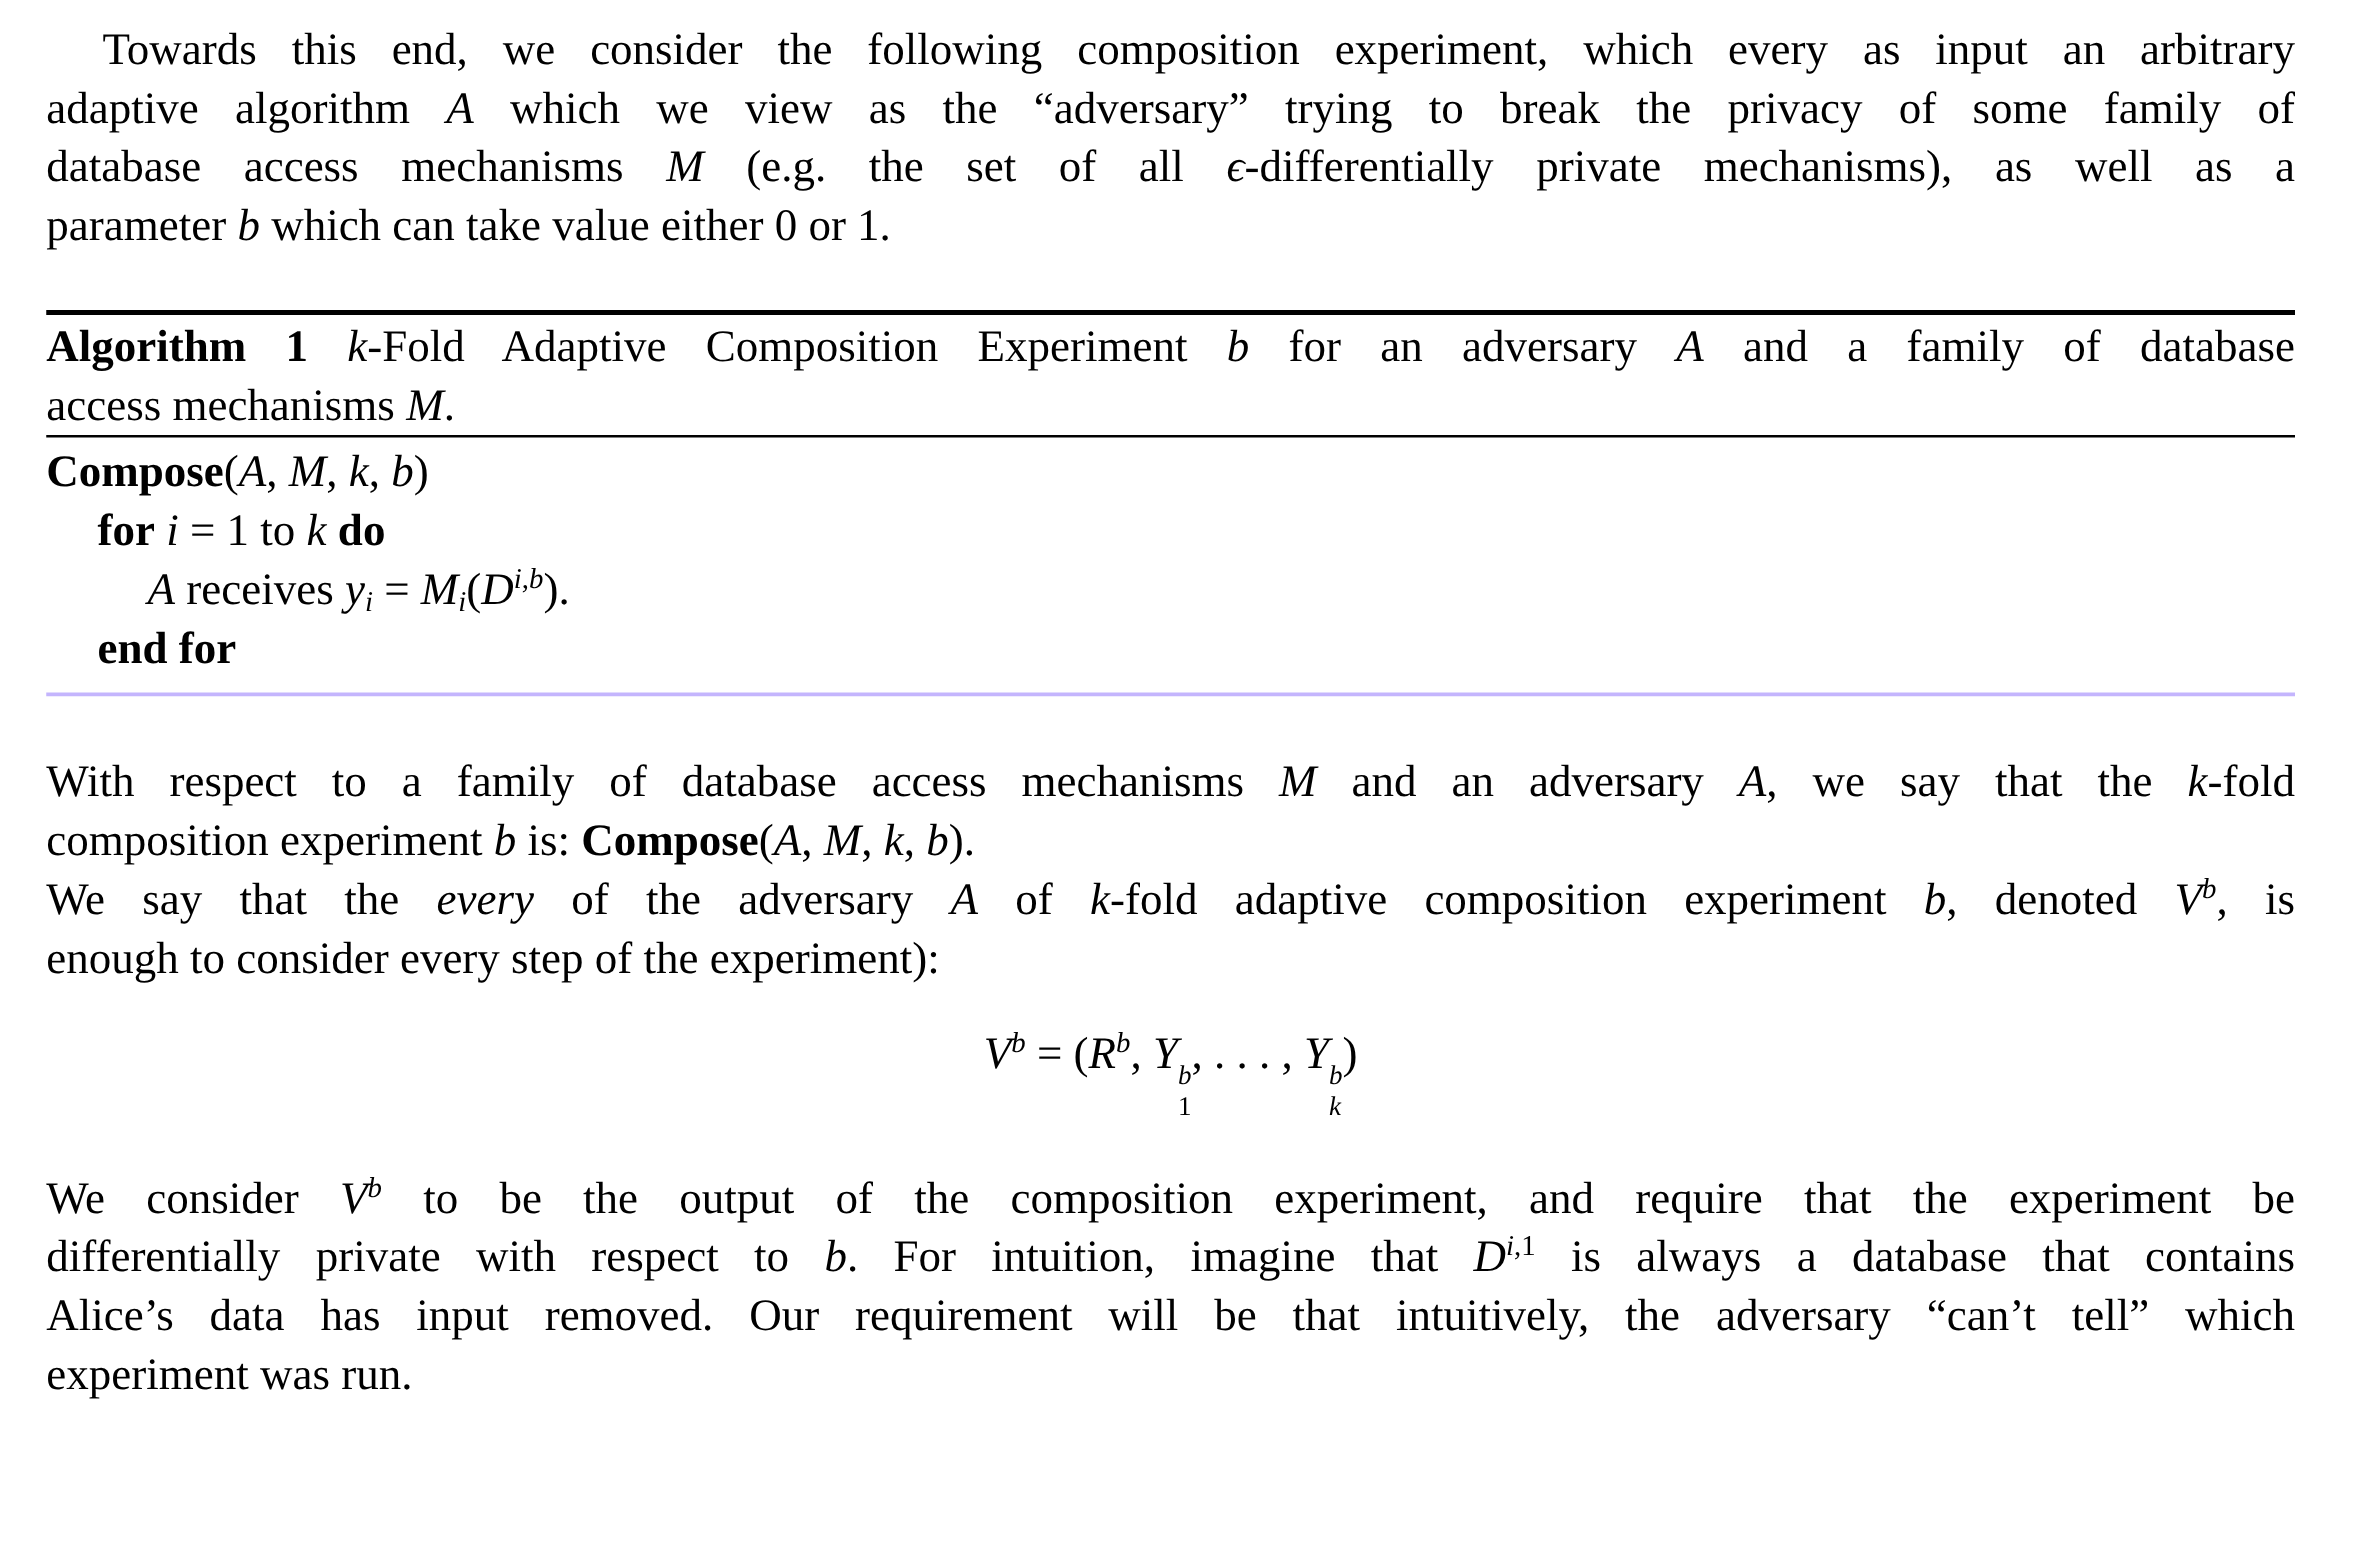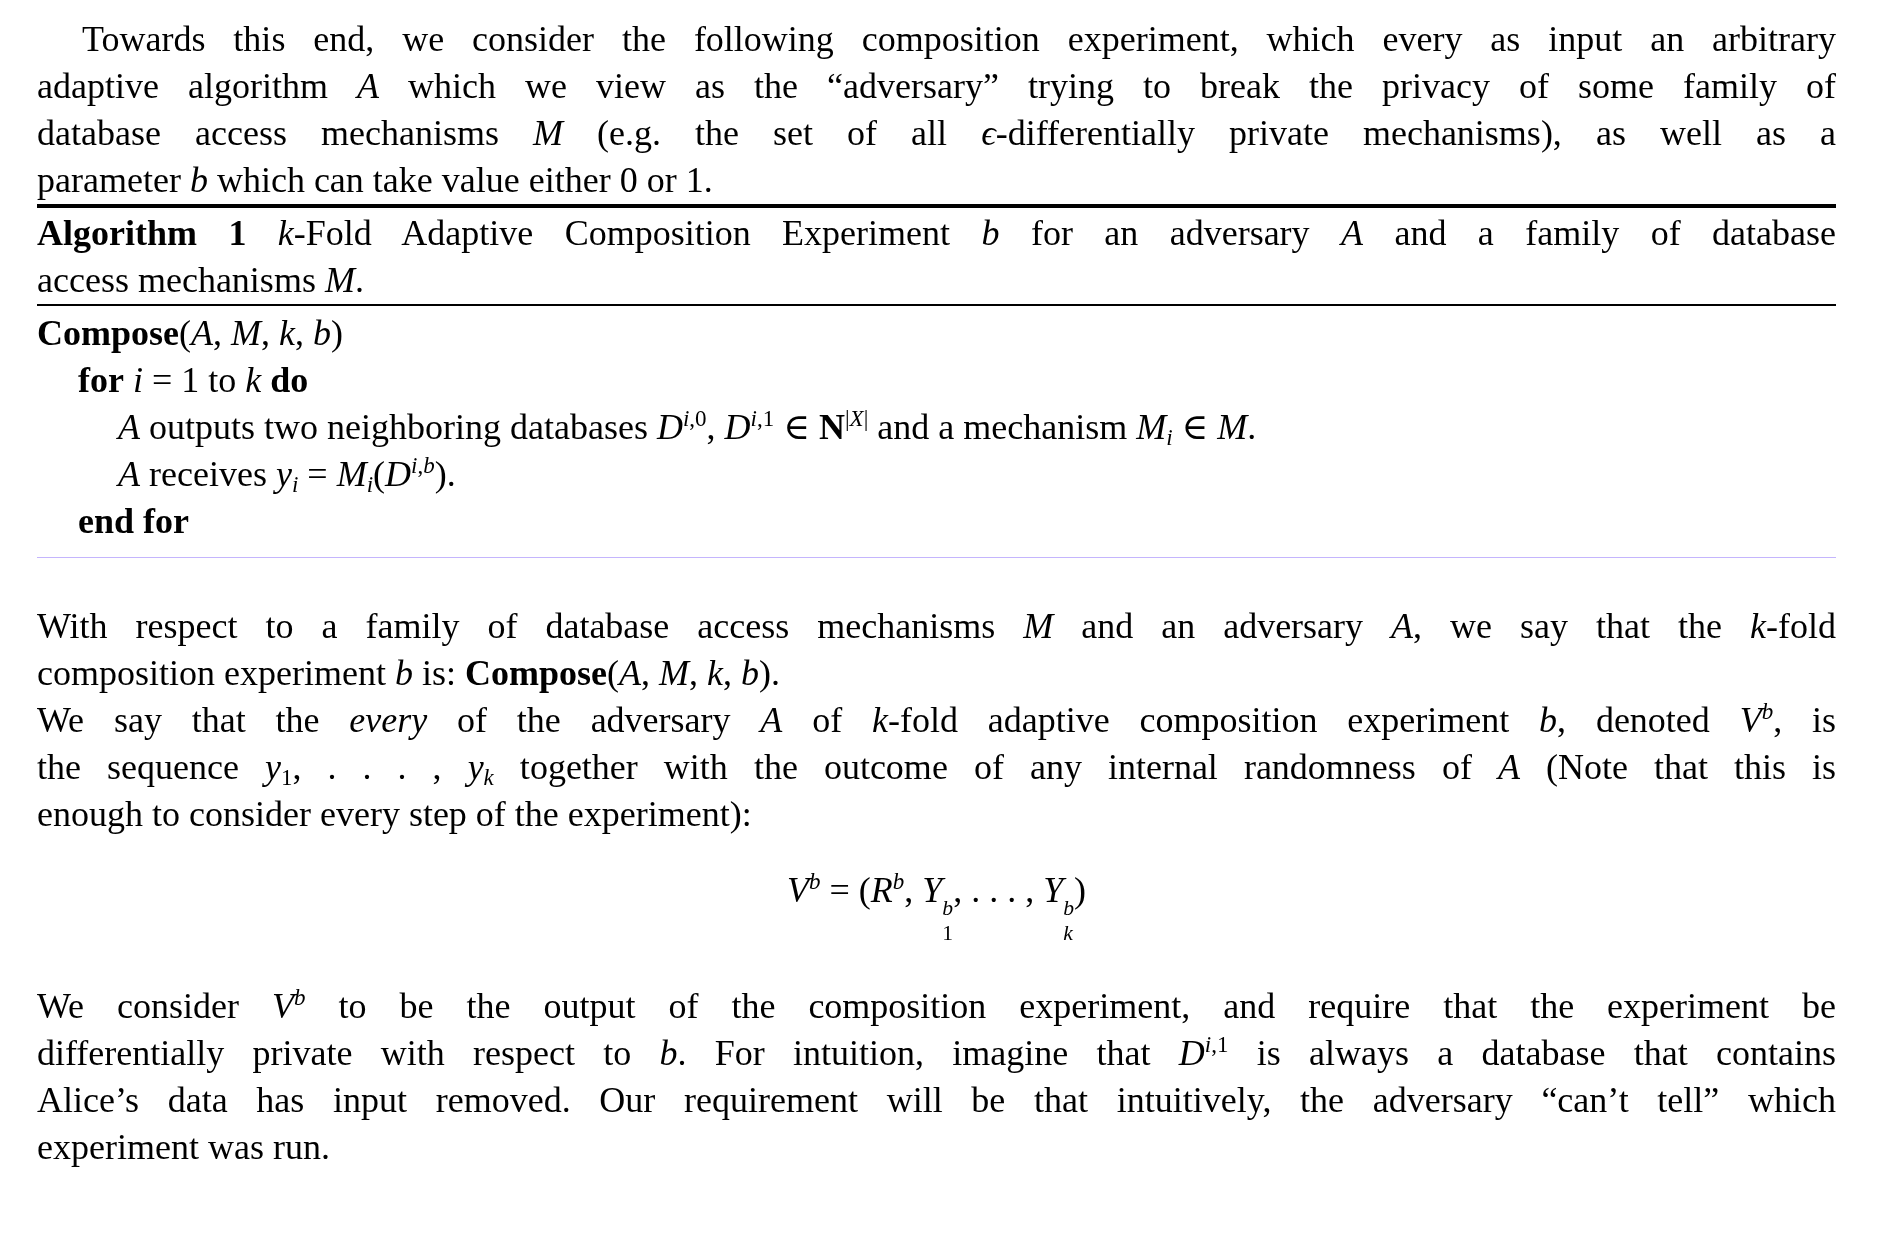--- a/index.html
+++ b/index.html
@@ -12,21 +12,21 @@
   .page{padding:16px 46px 0 37px;}
   .tline{
     line-height:47px;
     white-space:nowrap;
     text-align:justify;
     text-align-last:justify;
   }
   .tline.last{text-align-last:left;}
   .firstline{text-indent:45px;}
   
-  .algo{border-top:4px solid #000;border-bottom:1px solid #c4b5fd;}
+  .algo{margin-top:44px;border-top:4px solid #000;border-bottom:3px solid #c4b5fd;}
   .algo-caption{border-bottom:2px solid #000;padding-top:2px;}
   .algo-code{padding-top:4px;padding-bottom:12px;}
   .code-line{line-height:47px;white-space:nowrap;text-align:left;text-align-last:left;}
   .ind1{padding-left:41px;}
   .ind2{padding-left:81px;}
   
   .para2{margin-top:45px;}
   .equation{margin-top:27px;line-height:50px;text-align:center;text-align-last:center;white-space:nowrap;font-family:Liberation Serif, serif;}
   .para3{margin-top:37px;}
   
@@ -52,31 +52,29 @@
   </div>
 
   <div class="algo">
     <div class="algo-caption">
       <div class="tline"><b>Algorithm 1</b> <i>k</i>-Fold Adaptive Composition Experiment <i>b</i> for an adversary <span class="cal">A</span> and a family of database</div>
       <div class="tline last">access mechanisms <span class="cal">M</span>.</div>
     </div>
     <div class="algo-code">
       <div class="code-line"><b>Compose</b>(<span class="cal">A</span>, <span class="cal">M</span>, <i>k</i>, <i>b</i>)</div>
       <div class="code-line ind1"><b>for</b> <i>i</i> = 1 to <i>k</i> <b>do</b></div>
-      <div class="code-line ind2"><span class="cal">A</span> outputs two neighboring databases <i>D</i><sup><i>i</i>,0</sup>, <i>D</i><sup><i>i</i>,1</sup> ∈ <b>N</b><sup>|<span class="cal">X</span>|</sup> and a mechanism <span class="cal">M</span><sub><i>i</i></sub> ∈ <span class="cal">M</span>.</div>
       <div class="code-line ind2"><span class="cal">A</span> receives <i>y</i><sub><i>i</i></sub> = <span class="cal">M</span><sub><i>i</i></sub>(<i>D</i><sup><i>i</i>,<i>b</i></sup>).</div>
       <div class="code-line ind1"><b>end for</b></div>
     </div>
   </div>
 
   <div class="para2">
     <div class="tline">With respect to a family of database access mechanisms <span class="cal">M</span> and an adversary <span class="cal">A</span>, we say that the <i>k</i>-fold</div>
     <div class="tline last">composition experiment <i>b</i> is:  <b>Compose</b>(<span class="cal">A</span>, <span class="cal">M</span>, <i>k</i>, <i>b</i>).</div>
     <div class="tline">We say that the <i>every</i> of the adversary <span class="cal">A</span> of <i>k</i>-fold adaptive composition experiment <i>b</i>, denoted <i>V</i><sup><i>b</i></sup>, is</div>
-    <div class="tline">the sequence <i>y</i><sub>1</sub>, . . . , <i>y</i><sub><i>k</i></sub> together with the outcome of any internal randomness of <span class="cal">A</span> (Note that this is</div>
     <div class="tline last">enough to consider every step of the experiment):</div>
   </div>
 
   <div class="equation"><i>V</i><sup><i>b</i></sup> = (<i>R</i><sup><i>b</i></sup>, <i>Y</i><span class="ss">
         <span><i>b</i></span>
         <span>1</span>
       </span>, . . . , <i>Y</i><span class="ss">
         <span><i>b</i></span>
         <span><i>k</i></span>
       </span>)</div>

